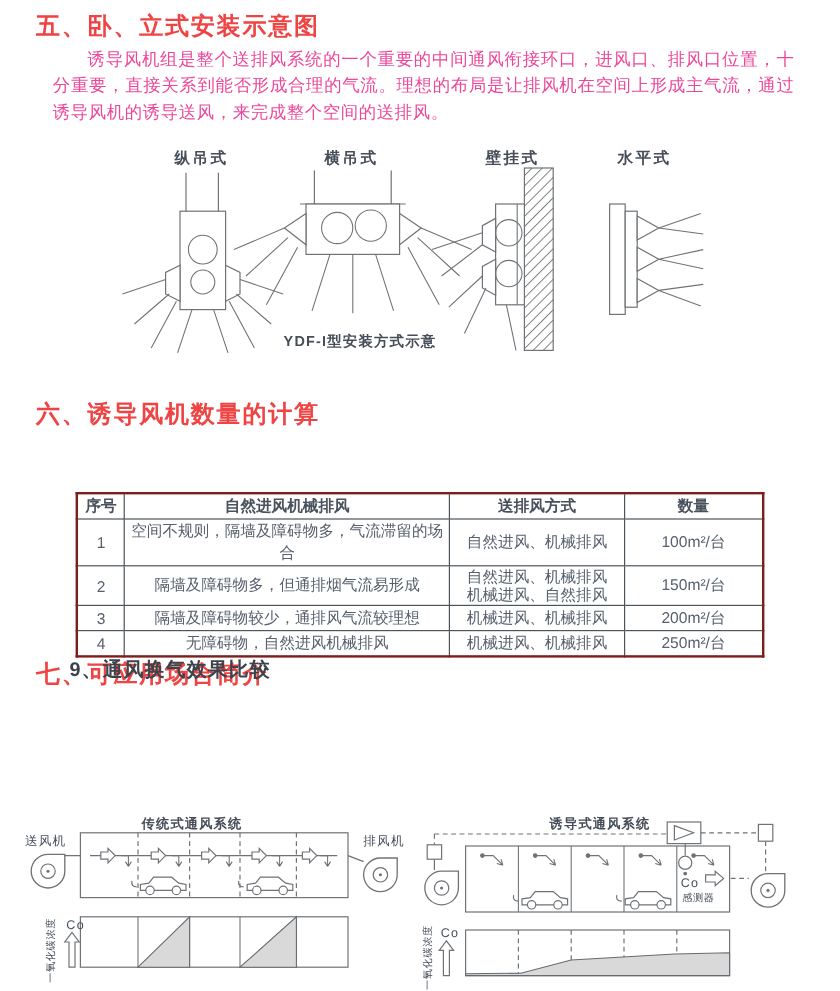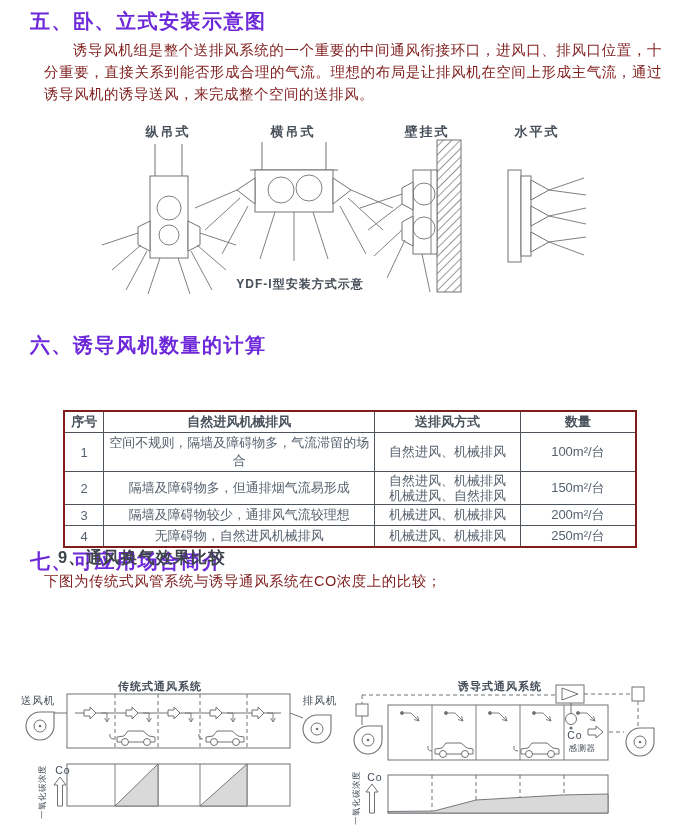--- a/index.html
+++ b/index.html
@@ -1,21 +1,21 @@
 <!DOCTYPE html>
 <html><head>
 <meta charset="utf-8">
 <style>
   html,body{margin:0;padding:0;background:#fff;}
   .page{position:relative;width:700px;height:826px;background:#ffffff;overflow:hidden;
         font-family:"Liberation Sans","DejaVu Sans",sans-serif;color:#59636f;}
   .abs{position:absolute;}
-  .h1{font-size:20px;font-weight:700;color:#6d28d9;letter-spacing:1.5px;}
+  .h1{font-size:20px;font-weight:700;color:#ef4444;letter-spacing:1.5px;}
   .h2{font-size:16.5px;font-weight:700;color:#3d434b;letter-spacing:1px;}
-  .para{font-size:14.5px;line-height:22px;text-align:justify;color:#7f1d1d;letter-spacing:.5px;}
+  .para{font-size:14.5px;line-height:22px;text-align:justify;color:#ec4899;letter-spacing:.5px;}
   .indent{text-indent:2em;}
   table.calc{border-collapse:collapse;width:574px;font-size:13px;color:#57616e;}
   table.calc th,table.calc td{border:1px solid #4e545c;padding:1px 4px;}
   table.calc{border:2px solid #7f1d1d;}
   table.calc th{font-weight:700;color:#49525c;height:18px;}
   td.c{text-align:center;}
   td.l{text-align:center;padding-left:7px;}
   .mode-lines div{line-height:15px;text-align:center;}
   svg .ln{stroke:#6f7276;stroke-width:1;fill:none;}
   svg .lnt{stroke:#6f7276;stroke-width:.9;fill:none;}
@@ -134,21 +134,20 @@
       <td class="c">4</td>
       <td class="l">无障碍物，自然进风机械排风</td>
       <td class="c">机械进风、机械排风</td>
       <td class="c">250m²/台</td>
     </tr>
   </tbody>
     </table>
 
   <div class="abs h1" style="left:30px;top:514px;margin-top:34px;">七、可应用场合简介</div>
   <div class="abs h2" style="left:58px;top:547px;">9、通风换气效果比较</div>
-  <div class="abs para" style="left:44px;top:570px;width:620px;">下图为传统式风管系统与诱导通风系统在CO浓度上的比较；</div>
 
   <svg class="abs" style="left:0;top:680px;" width="350" height="146" viewBox="0 0 350 146">
     <defs>
       <g id="car1">
         <path d="M-19,0 V-5 L-12,-6 L-8,-11 H7 L13,-6 L19,-5 V0 Z" fill="#fff" stroke="#6f7276" stroke-width="1"></path>
         <circle cx="-11" cy="0" r="3.5" fill="#fff" stroke="#6f7276" stroke-width="1"></circle>
         <circle cx="11" cy="0" r="3.5" fill="#fff" stroke="#6f7276" stroke-width="1"></circle>
         <path d="M-22,-3 q-5,0 -4,-5" fill="none" stroke="#6f7276" stroke-width="1"></path>
       </g>
       <g id="fan1">

